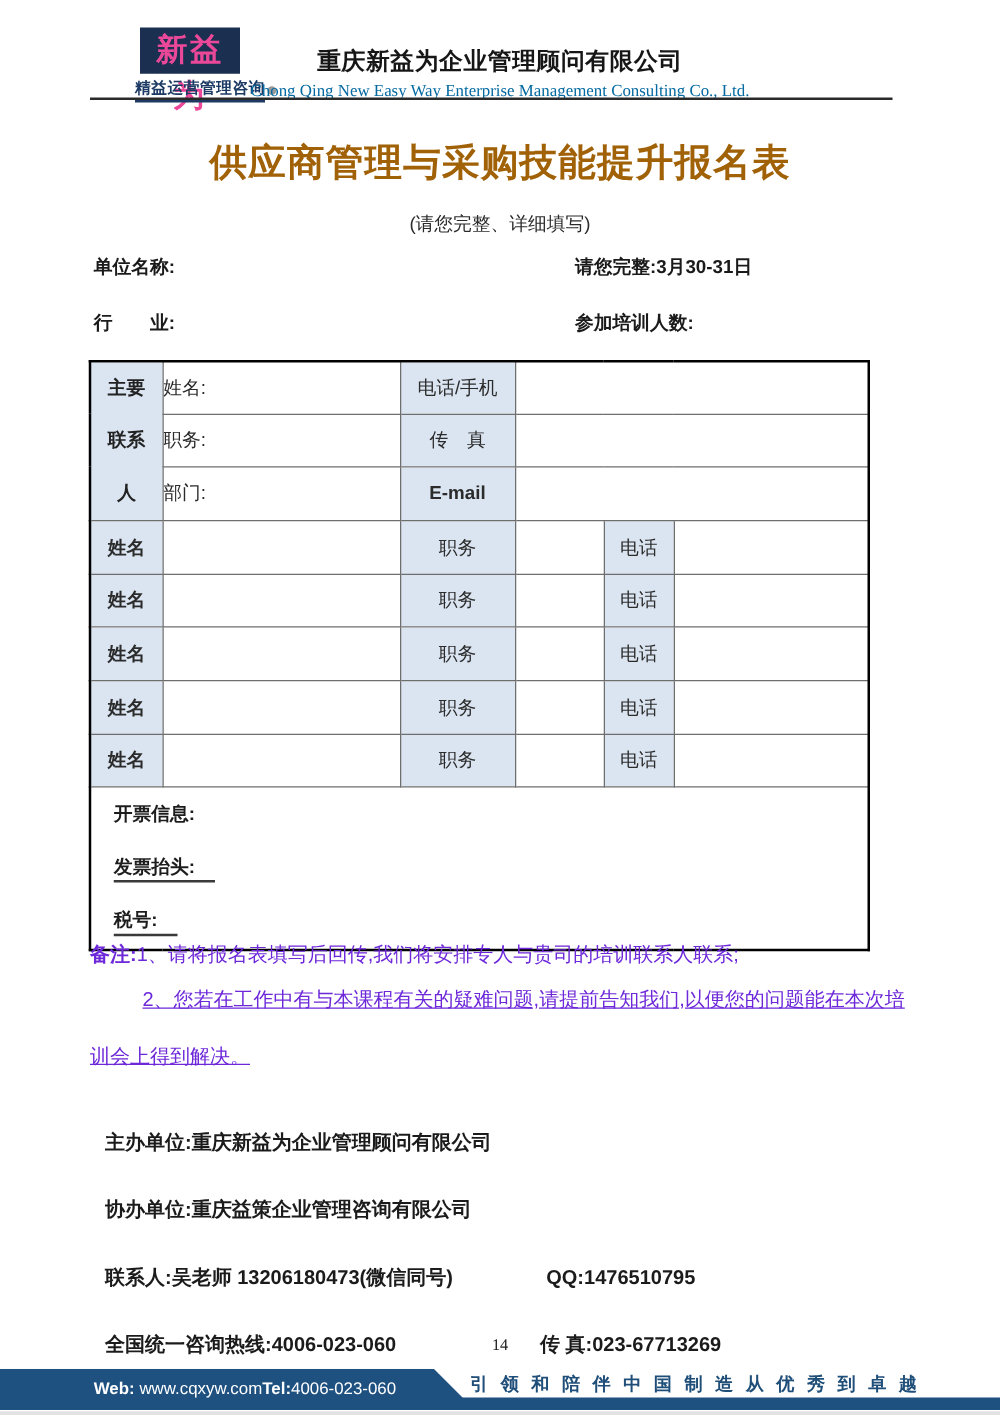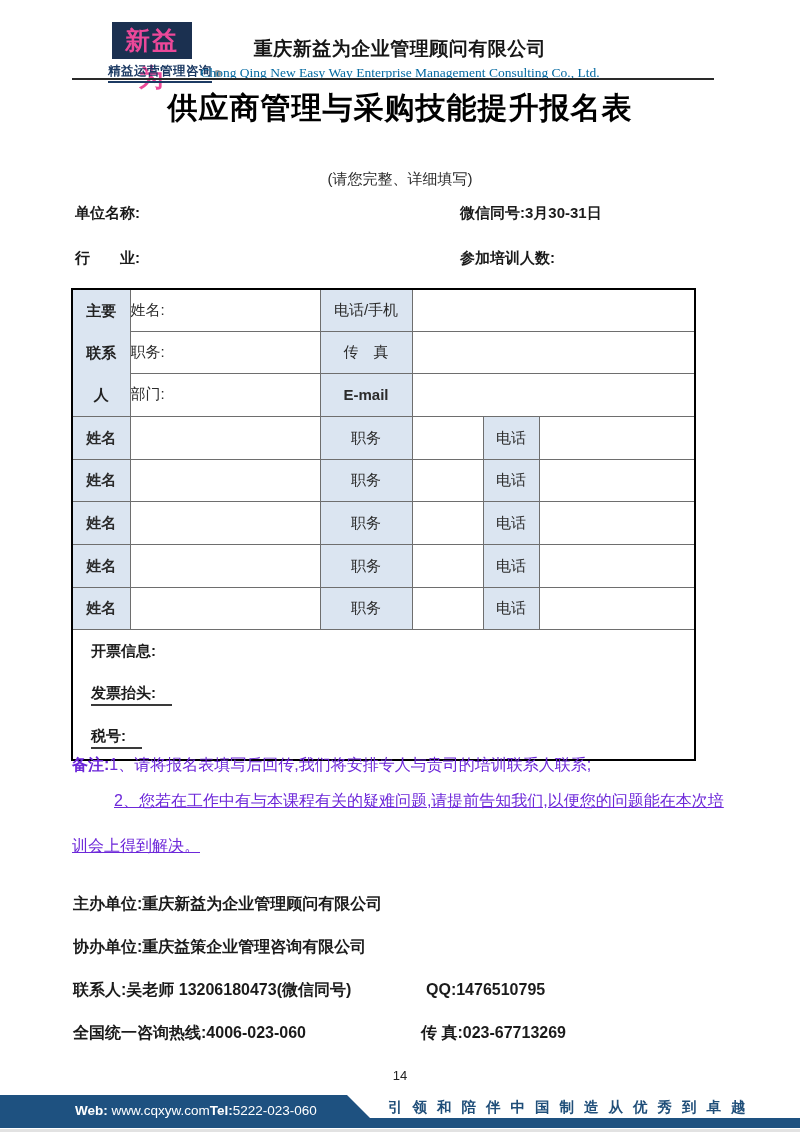--- a/index.html
+++ b/index.html
@@ -14,22 +14,22 @@
   .logo-sub-text{display:inline-block;color:#1c3a63;font-weight:bold;font-size:12.5px;
             border-bottom:2px solid #1c3a63;padding-bottom:1px;letter-spacing:0.5px;}
   .logo-dot{display:inline-block;width:7px;height:7px;border-radius:50%;background:#9b9b9b;
             margin-left:2px;vertical-align:-2px;}
   .header-names{position:absolute;left:0;right:0;top:36px;text-align:center;}
   .company-cn{font-size:19px;font-weight:bold;color:#161616;letter-spacing:0.5px;}
   .company-en{font-family:"Liberation Serif","DejaVu Serif",serif;font-size:13.5px;color:#0369a1;margin-top:3px;}
   .header-rule{position:absolute;left:72px;width:642px;top:78px;border-top:2px solid #2a2a2a;}
 
   
-  .title{position:absolute;top:88px;left:0;right:0;margin:0;text-align:center;
-         font-size:30px;font-weight:bold;color:#000000;letter-spacing:1px;}
+  .title{position:absolute;top:110px;left:0;right:0;margin:0;text-align:center;
+         font-size:30px;font-weight:bold;color:#a16207;letter-spacing:1px;}
   .subtitle{position:absolute;top:170px;left:0;right:0;text-align:center;font-size:15px;color:#2b2b2b;}
 
   .field-row{position:absolute;left:75px;right:60px;font-weight:bold;font-size:15px;color:#1a1a1a;}
   .fr1{top:204px;} .fr2{top:249px;}
   .f-right{position:absolute;left:385px;}
 
   
   .form{position:absolute;left:71px;top:288px;width:623px;border-collapse:collapse;table-layout:fixed;
         border:2px solid #000;}
   .form td{border:1px solid #6e6e6e;font-size:15px;color:#2b2b2b;padding:0;overflow:hidden;}
@@ -44,36 +44,36 @@
 
   
   .notes{position:absolute;left:72px;top:752px;width:660px;font-size:16px;color:#6d28d9;}
   .notes p{margin:0;}
   .n1{line-height:26px;}
   .n2{margin-top:29px;line-height:45px;text-indent:42px;text-decoration:underline;}
   .nlabel{font-weight:bold;}
 
   
   .orgs{position:absolute;left:72px;top:882px;width:660px;font-size:16px;font-weight:bold;color:#1b1b1b;}
-  .orgs p{position:relative;margin:1px;height:42px;line-height:42px;}
+  .orgs p{position:relative;margin:12px;height:42px;line-height:42px;}
   .abs-qq{position:absolute;left:353px;top:0;}
   .abs-fax{position:absolute;left:348px;top:0;}
 
   
   .pagenum{position:absolute;top:1068px;left:0;right:0;text-align:center;
-           font-family:Liberation Sans, sans-serif;font-size:13px;color:#222;}
+           font-family:Liberation Serif, serif;font-size:13px;color:#222;}
   .footer{position:absolute;left:0;bottom:0;width:800px;height:37px;}
   .footer-gray{position:absolute;left:0;bottom:0;width:100%;height:3px;background:#e2e2e2;}
   .footer-strip{position:absolute;left:0;bottom:4px;width:100%;height:10px;background:#1e5180;}
   .footer-left{position:absolute;left:0;top:0;width:380px;height:33px;background:#1e5180;
                clip-path:polygon(0 0,347px 0,380px 33px,0 33px);
                color:#ffffff;font-size:13.5px;line-height:32px;padding-left:75px;box-sizing:border-box;
                white-space:nowrap;}
   .footer-left b{font-weight:bold;}
-  .footer-slogan{position:absolute;left:388px;top:3px;font-size:14.5px;font-weight:bold;color:#1f4e79;
+  .footer-slogan{position:absolute;left:376px;top:3px;font-size:14.5px;font-weight:bold;color:#1f4e79;
                  letter-spacing:10px;white-space:nowrap;}
 </style>
 </head>
 <body>
 
 <div class="page">
 
   <div class="header">
     <div class="logo">
       <div class="logo-box">
@@ -88,21 +88,21 @@
       <div class="company-en">Chong Qing New Easy Way Enterprise Management Consulting Co., Ltd.</div>
     </div>
     <div class="header-rule"></div>
   </div>
 
   <h1 class="title">供应商管理与采购技能提升报名表</h1>
   <div class="subtitle">(请您完整、详细填写)</div>
 
   <div class="field-row fr1">
     <span class="f-left">单位名称:</span>
-    <span class="f-right">微信同号:3月30-31日</span>
+    <span class="f-right">请您完整:3月30-31日</span>
   </div>
   <div class="field-row fr2">
     <span class="f-left">行　　业:</span>
     <span class="f-right">参加培训人数:</span>
   </div>
 
   <table class="form">
     <colgroup>
       <col style="width:58px">
         <col style="width:190px">
@@ -212,18 +212,18 @@
     </p>
   </div>
 
   <div class="pagenum">14</div>
 
   <div class="footer">
     <div class="footer-gray"></div>
     <div class="footer-strip"></div>
     <div class="footer-left">
       <b>Web:</b>
-      <span>www.cqxyw.com</span><b>Tel:</b><span>5222-023-060</span>
+      <span>www.cqxyw.com</span><b>Tel:</b><span>4006-023-060</span>
     </div>
     <div class="footer-slogan">引领和陪伴中国制造从优秀到卓越</div>
   </div>
 
 </div>
 
 </body></html>

